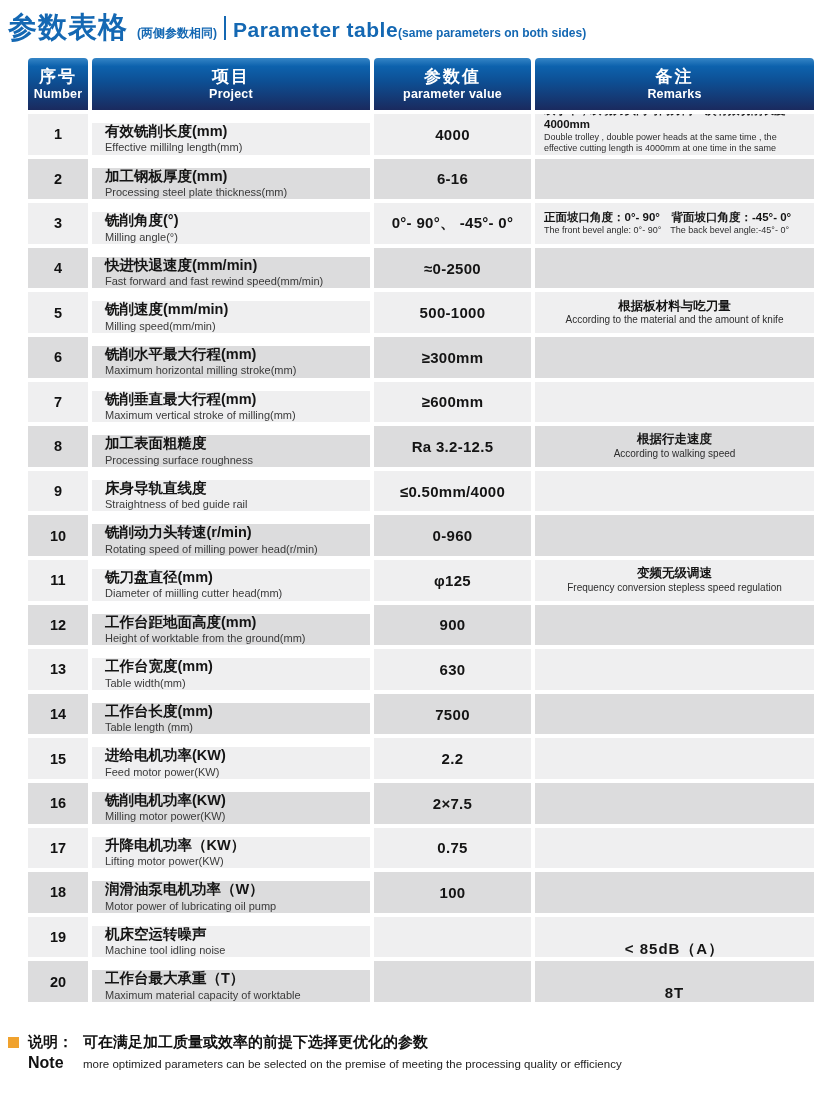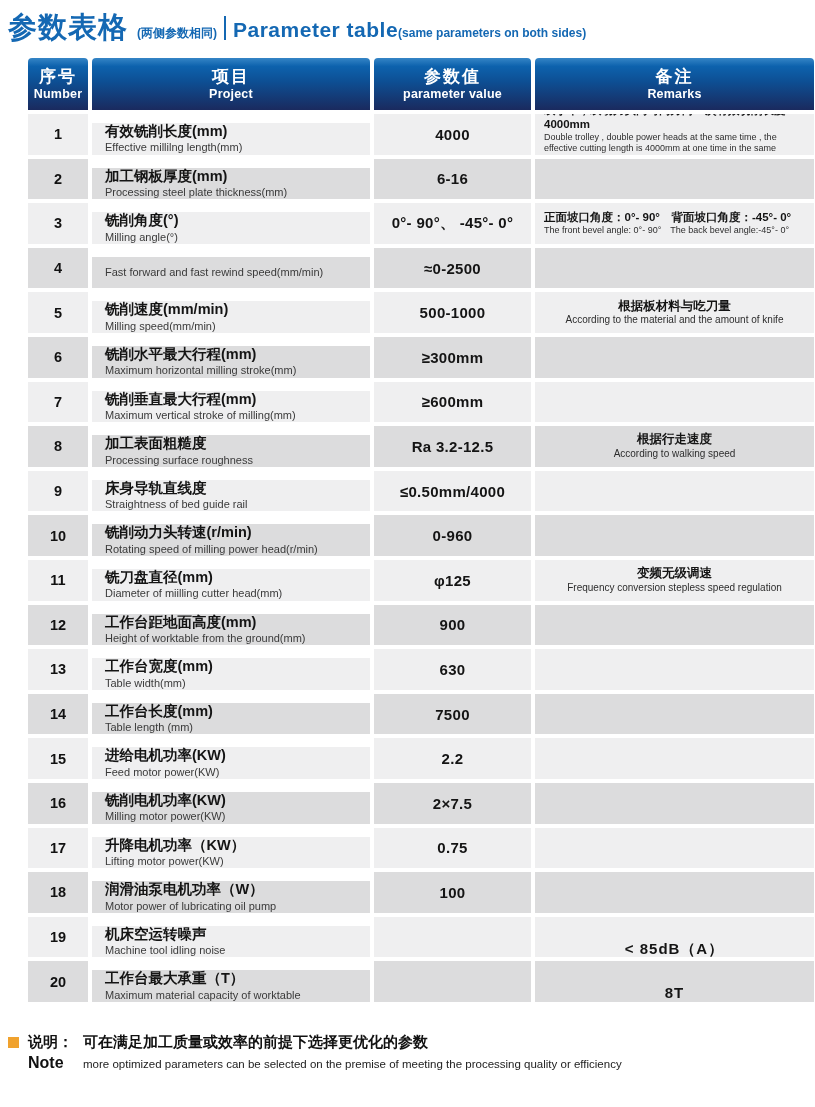--- a/index.html
+++ b/index.html
@@ -153,20 +153,21 @@
     <div class="cell value light">0°- 90°、 -45°- 0°</div>
     <div class="cell remark light left r-small">
       <div class="zh">正面坡口角度：0°- 90°　背面坡口角度：-45°- 0°</div>
       <div class="en">The front bevel angle: 0°- 90°　The back bevel angle:-45°- 0°</div>
     </div>
   </div>
 
   <div class="row-contents">
     <div class="cell num dark">4</div>
     <div class="cell project dark">
+      <div class="zh">快进快退速度(mm/min)</div>
       <div class="en">Fast forward and fast rewind speed(mm/min)</div>
     </div>
     <div class="cell value dark">≈0-2500</div>
     <div class="cell remark dark">
       <div class="zh"></div>
       <div class="en"></div>
     </div>
   </div>
 
   <div class="row-contents">

